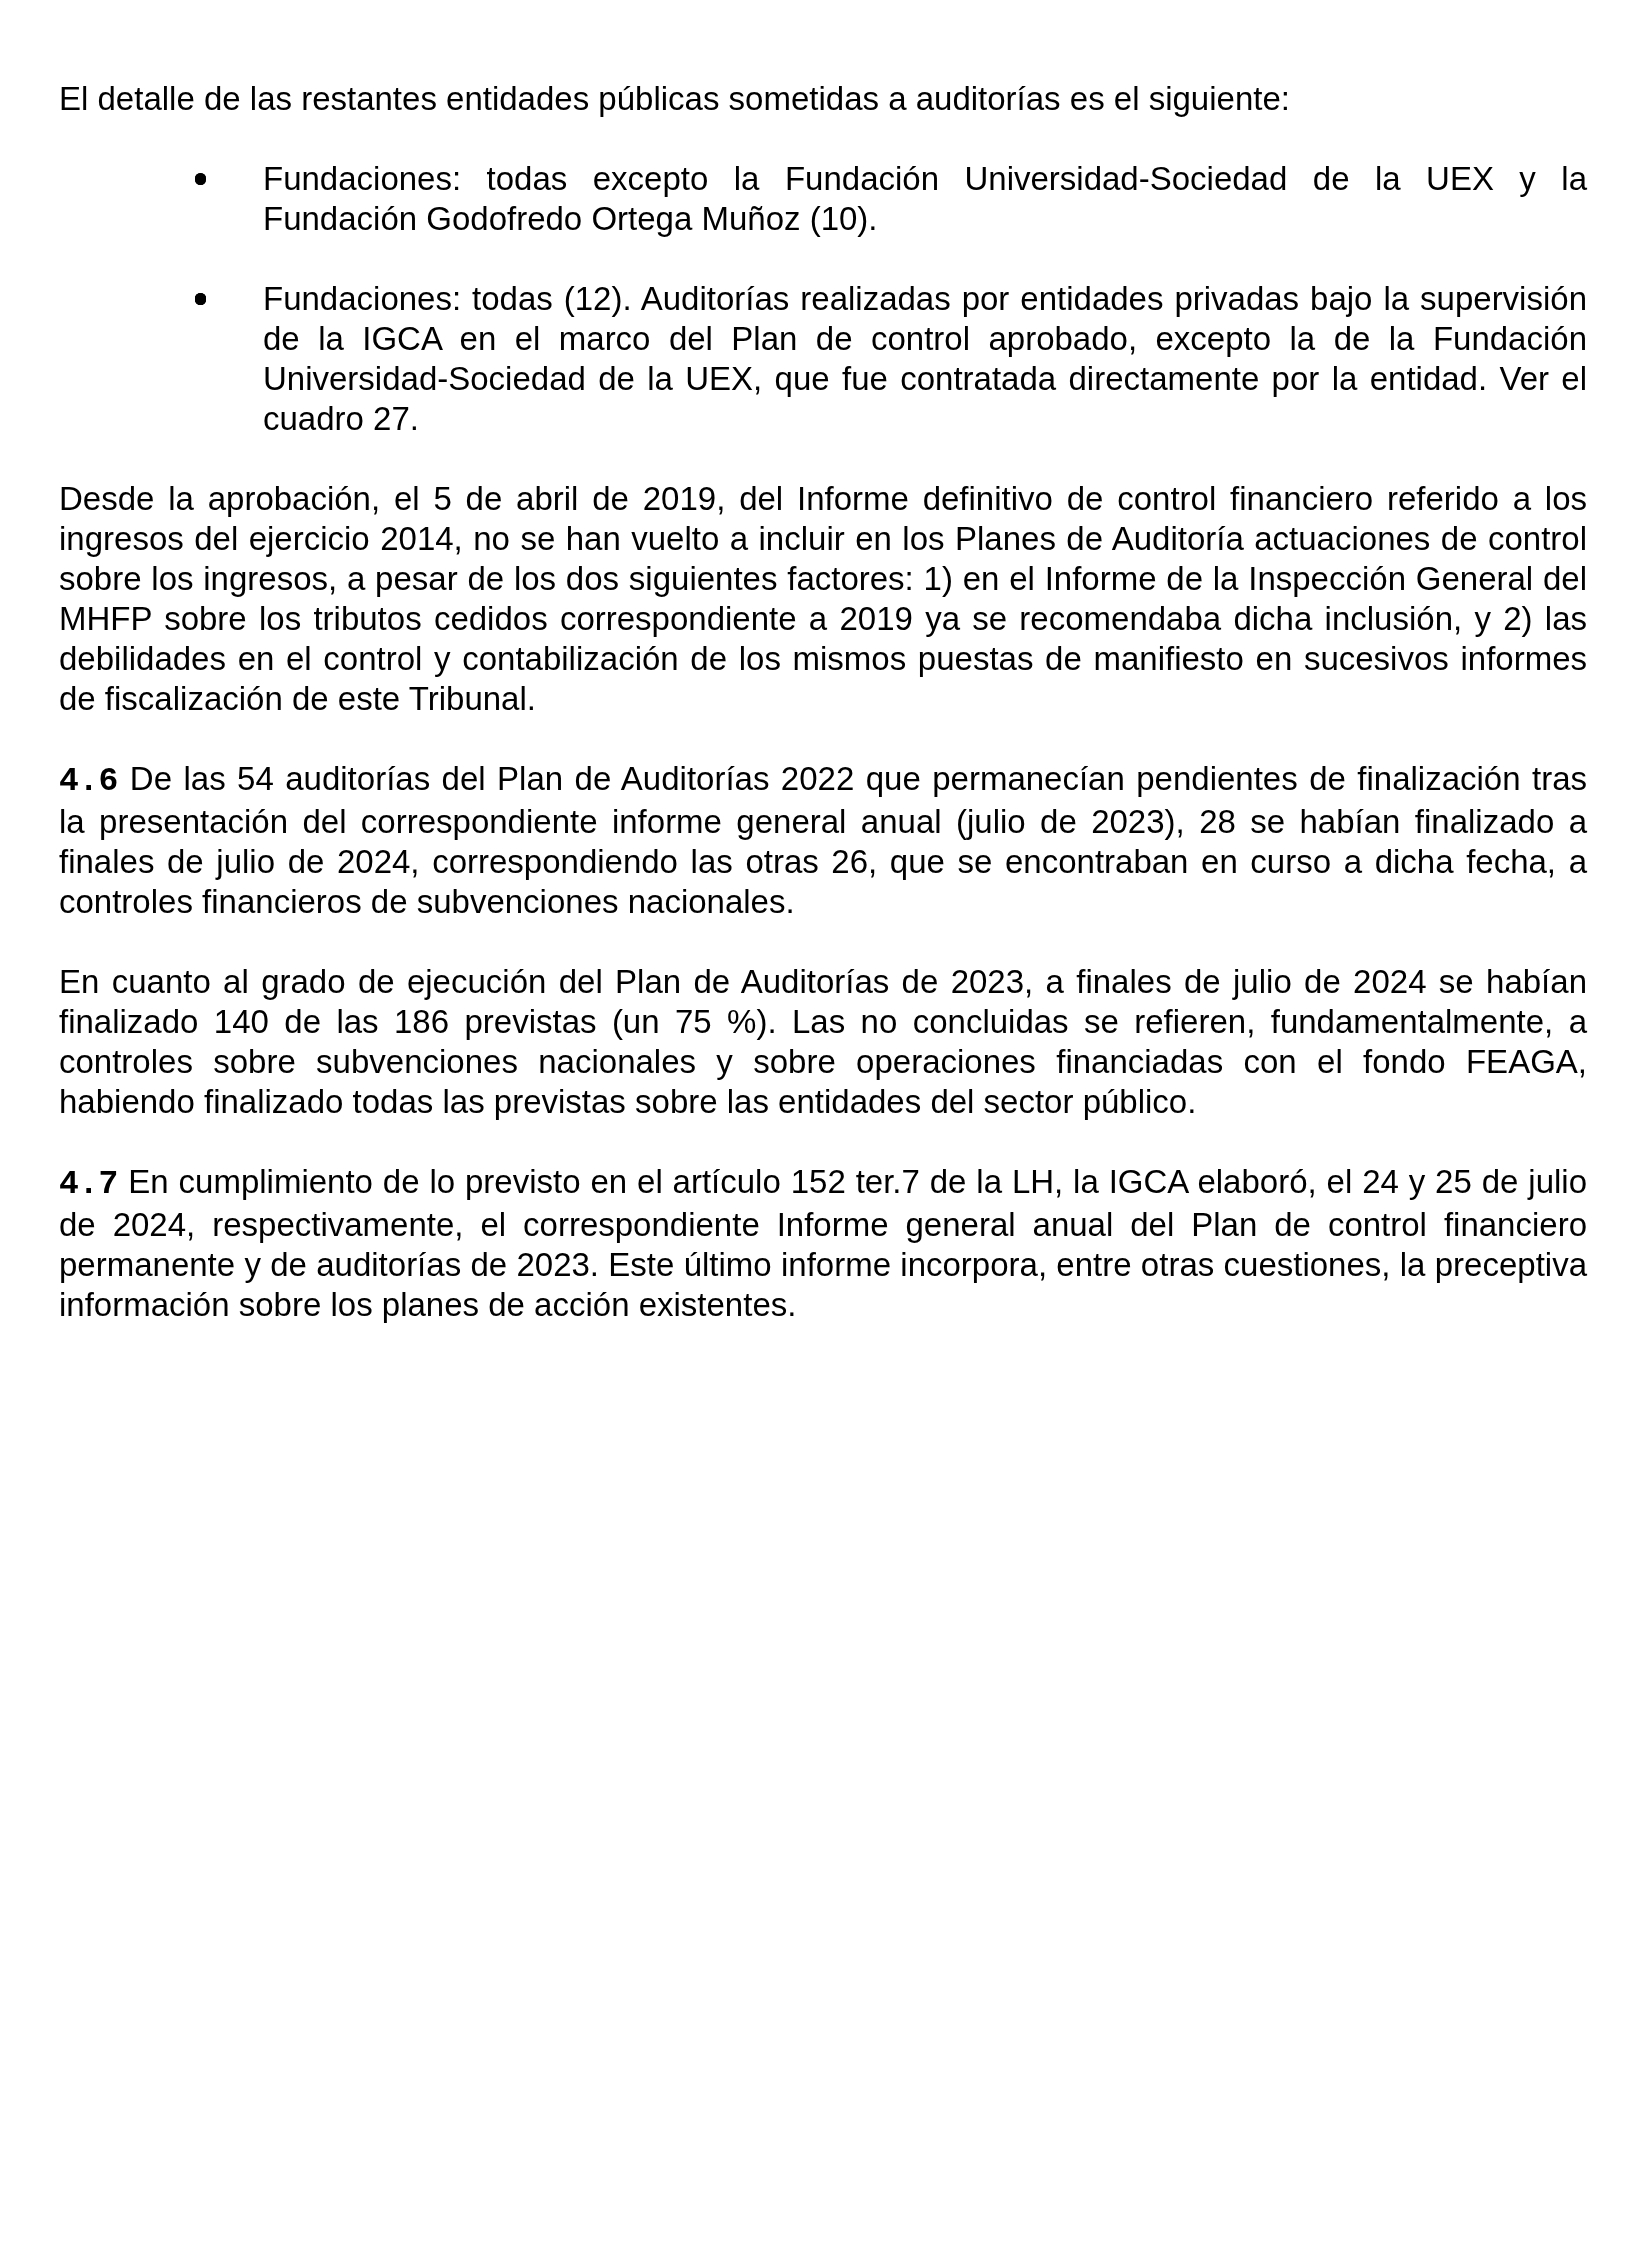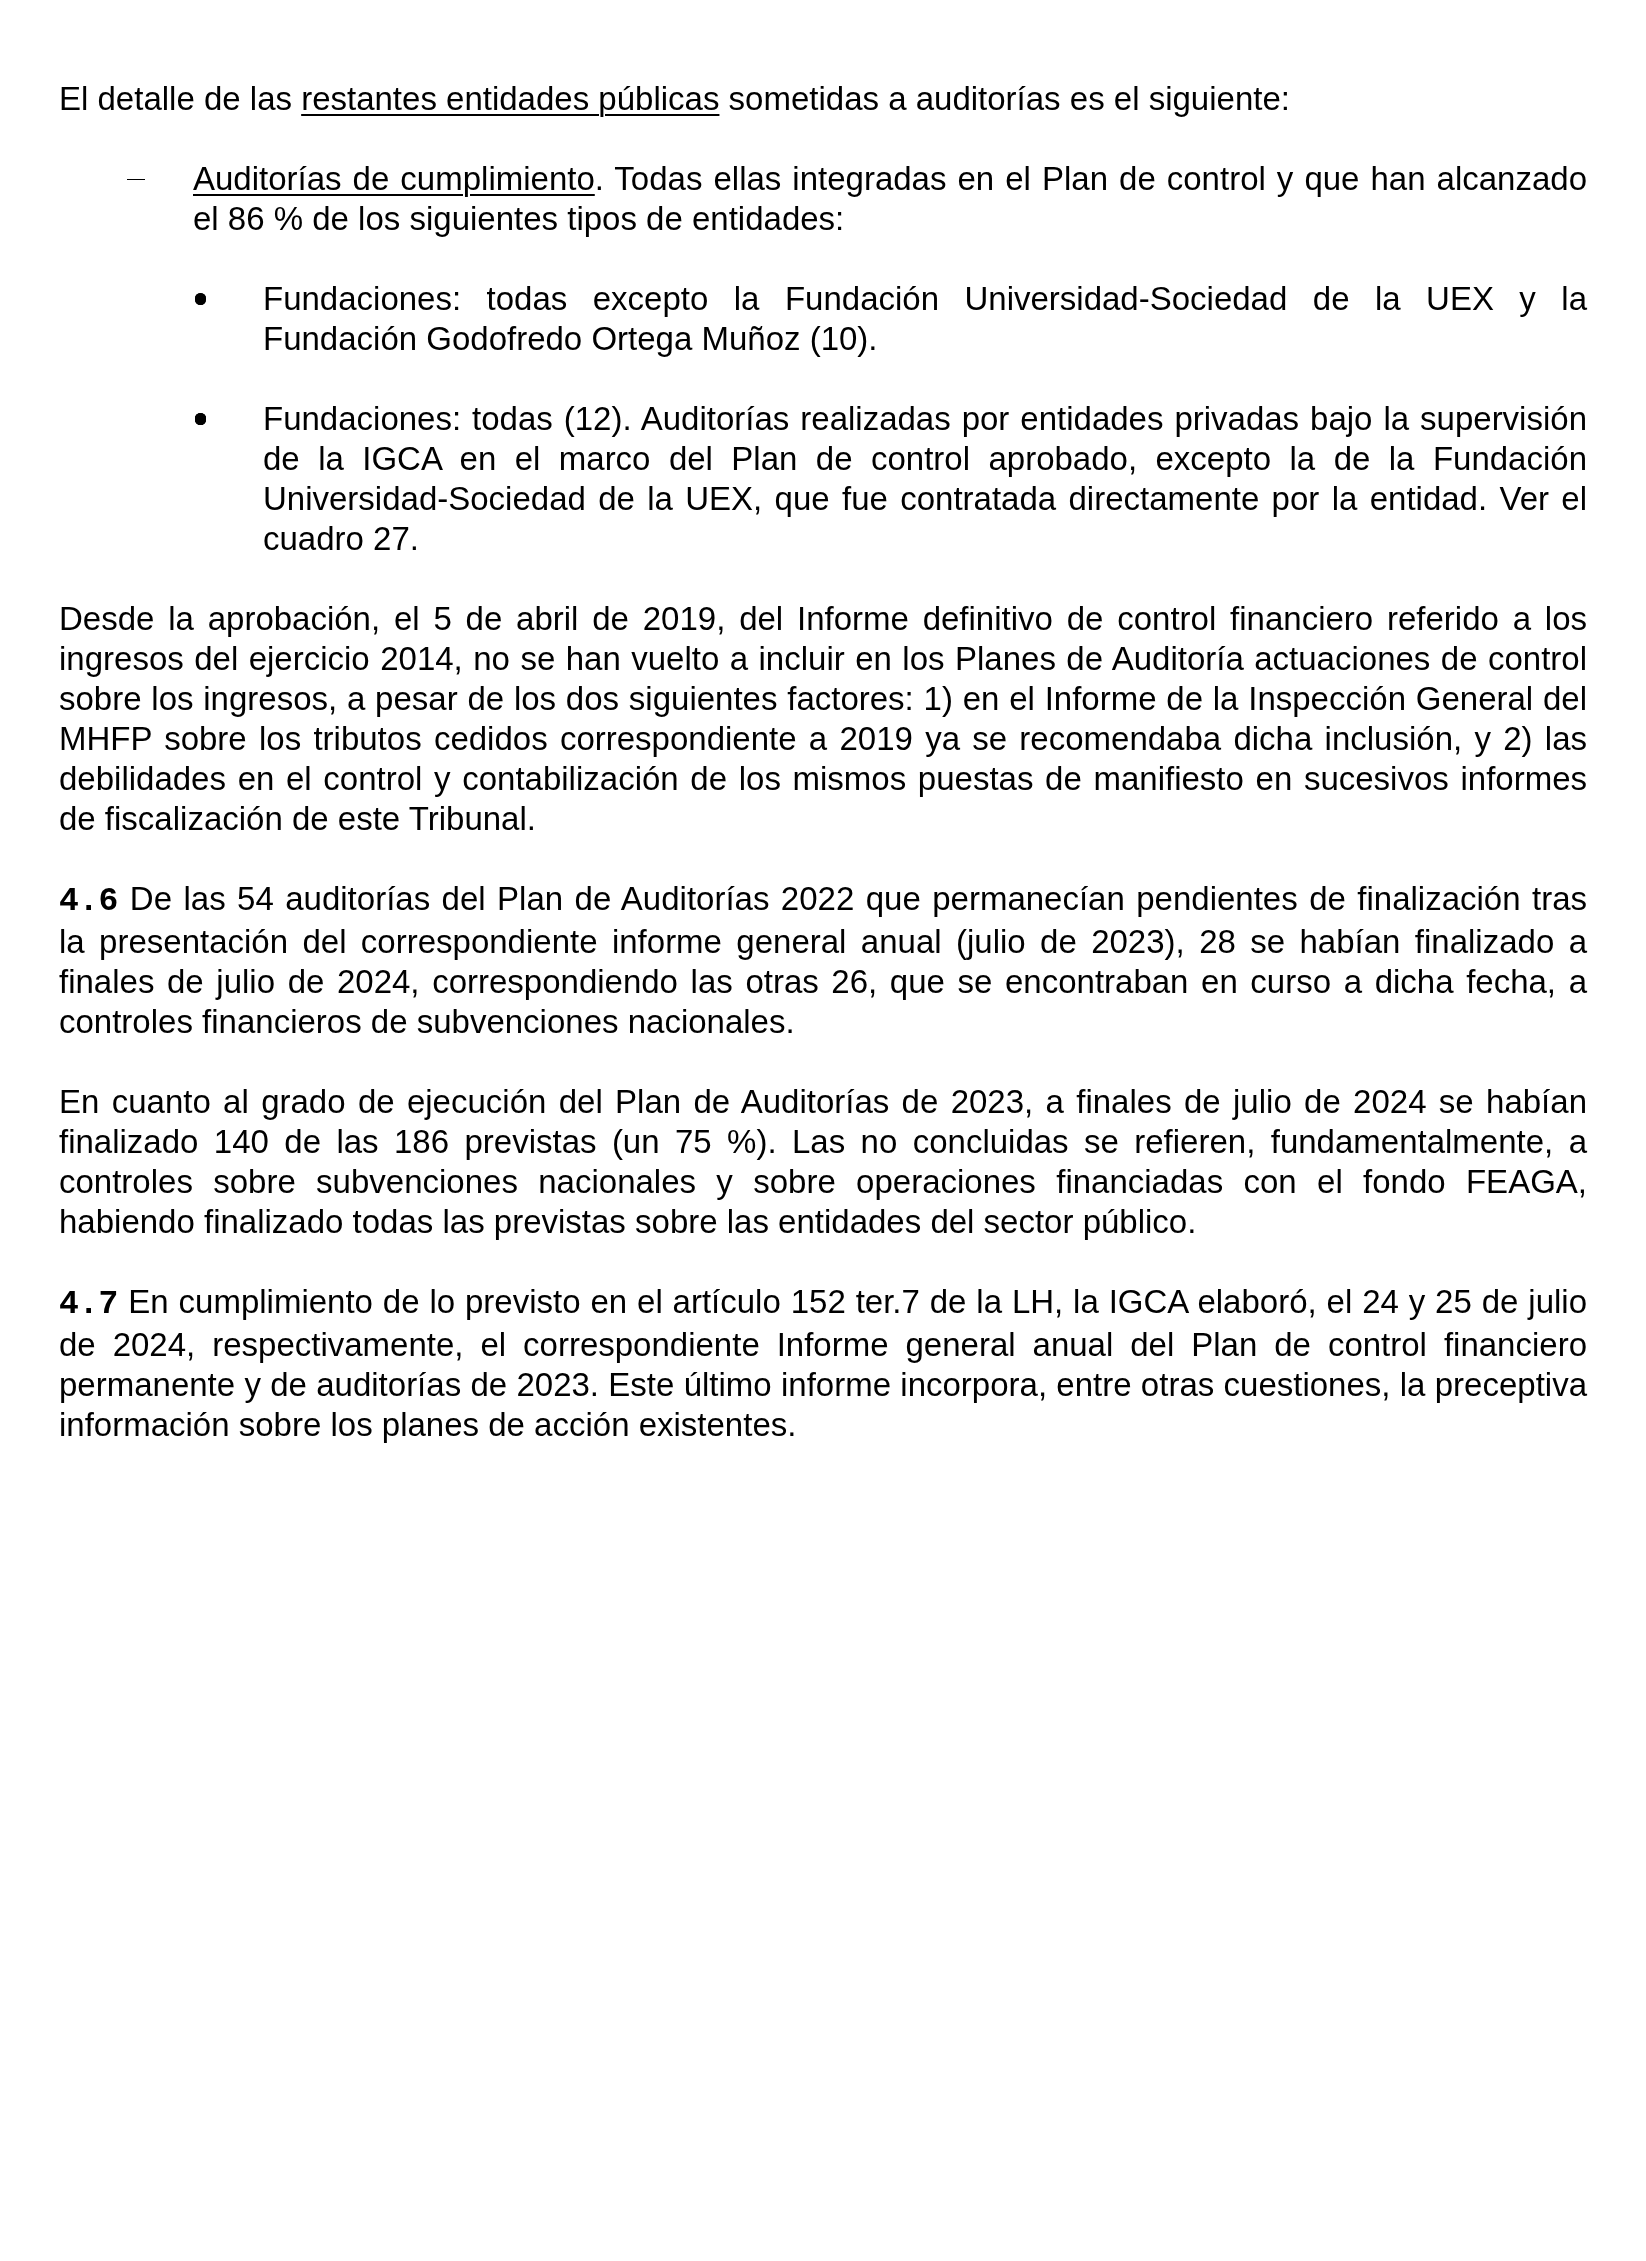--- a/index.html
+++ b/index.html
@@ -21,21 +21,21 @@
     position: absolute;
     left: 59px;
     top: 79px;
     width: 1528px;
   }
   .para {
     margin: 0 0 40px 0;
     text-align: justify;
   }
   .para.last { margin-bottom: 0; }
-  .u { text-decoration: underline; text-underline-offset: 4.1px; text-decoration-thickness: 2.4px; }
+  .u { text-underline-offset: 4.1px; text-decoration-thickness: 2.4px; }
   .b { font-weight: bold; font-family: Liberation Mono, monospace; }
 
   .dash-item {
     position: relative;
     padding-left: 134px;
     margin: 0 0 40px 0;
     text-align: justify;
   }
   .dash-item .marker {
     position: absolute;
@@ -74,24 +74,20 @@
     top: -2.4px;
   }
 </style>
 </head>
 <body>
 
 <div class="page">
 
   <p class="para"><span>El detalle de las </span><span class="u">restantes entidades públicas</span><span> sometidas a auditorías es el siguiente:</span></p>
 
-  <div class="dash-item">
-    <span class="marker"><span class="dash-glyph"></span></span>
-    <span class="u">Auditorías de cumplimiento</span><span>. Todas ellas integradas en el Plan de control y que han alcanzado el 86 % de los siguientes tipos de entidades:</span>
-  </div>
 
   <div class="bullet-item">
     <span class="marker"><span class="dot"></span></span>
   </div>
 
   <div class="bullet-item">
     <span class="marker"><span class="dot"></span></span>
     <span>Fundaciones: todas excepto la Fundación Universidad-Sociedad de la UEX y la Fundación Godofredo Ortega Muñoz (10).</span>
   </div>
 

